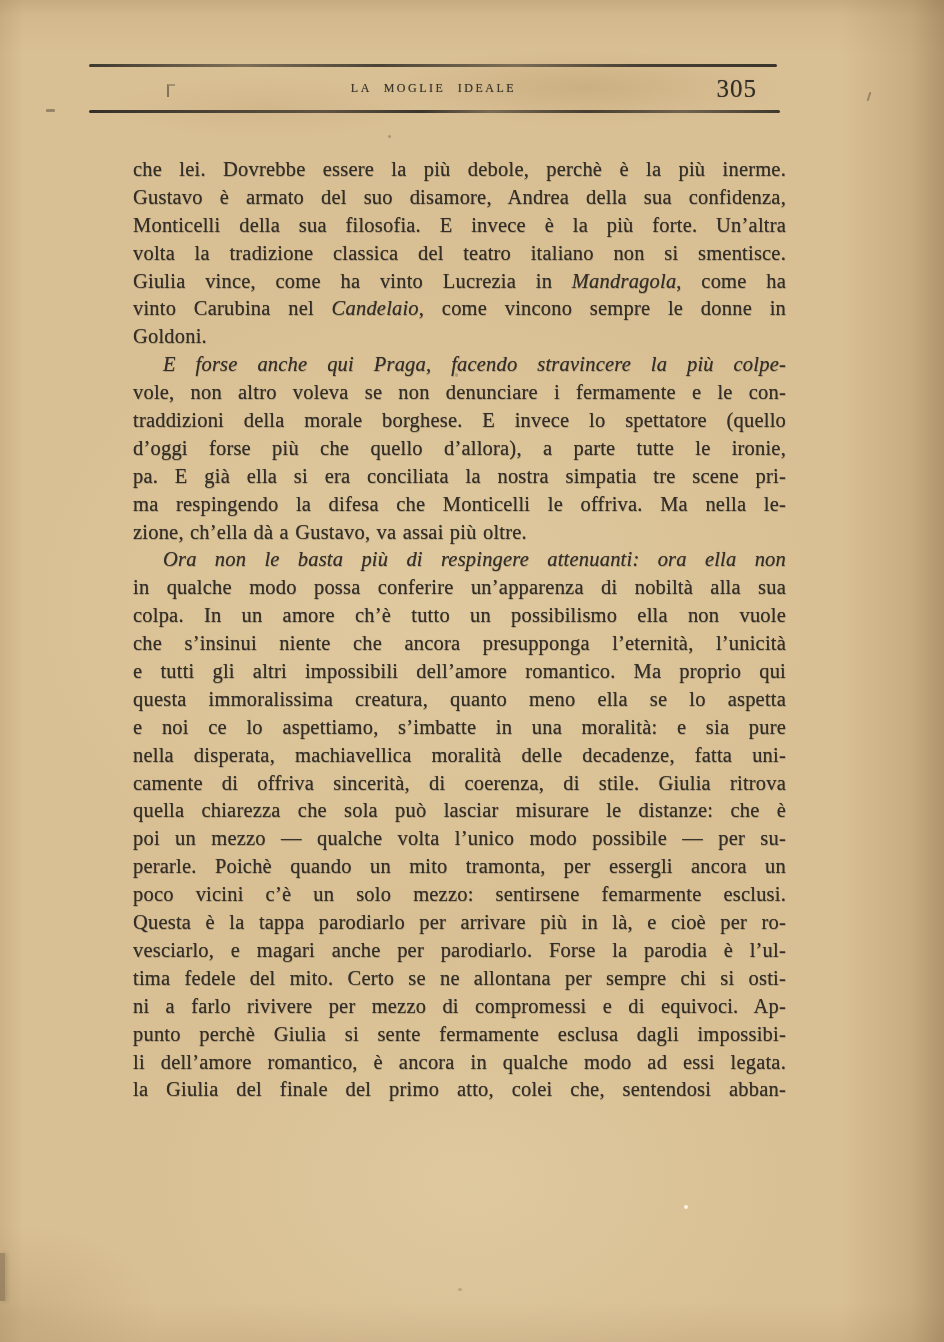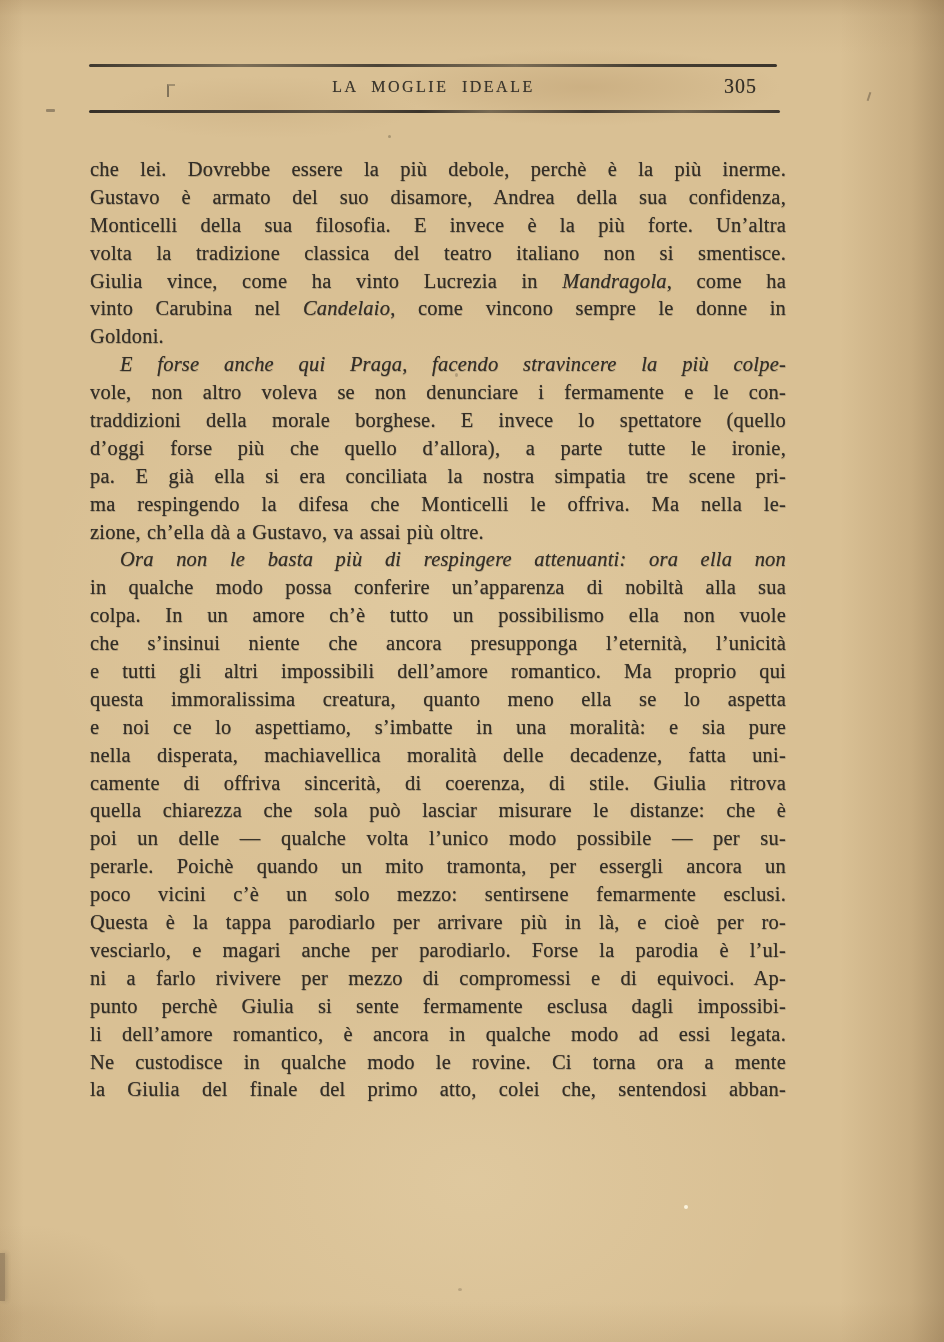--- a/index.html
+++ b/index.html
@@ -32,35 +32,35 @@
     left:89px;top:110px;width:691px;
     background:linear-gradient(90deg, rgba(45,40,34,.95) 0%, rgba(45,40,34,.70) 34%,
       rgba(45,40,34,.92) 48%, rgba(45,40,34,.55) 58%, rgba(45,40,34,.85) 72%,
       rgba(45,40,34,.60) 86%, rgba(45,40,34,.9) 100%);
   }
   .header-row{
     position:absolute;left:89px;top:78px;width:689px;height:24px;
     text-align:center;color:#3a352c;
   }
   .running-title{
-    font-size:16px;letter-spacing:2.5px;word-spacing:7px;
+    font-size:12px;letter-spacing:2.5px;word-spacing:7px;
     text-shadow:0 0 .7px rgba(58,53,44,.6);
   }
   .page-number{
     position:absolute;right:21px;top:-3px;
-    font-size:20px;letter-spacing:1px;color:#332e26;
+    font-size:25px;letter-spacing:1px;color:#332e26;
     text-shadow:0 0 .7px rgba(51,46,38,.55);
   }
   .text-block{
     position:absolute;left:90px;top:156px;width:696px;height:1045px;
     font-size:20.5px;line-height:27.9px;color:#332e27;
     letter-spacing:.2px;word-spacing:1px;
     text-shadow:0 0 .7px rgba(47,42,35,.55), .5px .6px .6px rgba(47,42,35,.22);
   }
-  .line{height:27.9px;text-align:justify;text-align-last:justify;white-space:normal;}
+  .line{height:27.9px;text-align:justify;text-align-last:justify;white-space:normal;margin-left:43px;}
   .line.short{text-align-last:left;}
   .line.indent{text-indent:30px;font-style:italic;}
   .it{font-style:italic;}
   .artifact{position:absolute;pointer-events:none;}
   .a-mark-r{left:167px;top:84px;width:6px;height:11px;
     border-left:2px solid rgba(60,55,46,.55);border-top:2px solid rgba(60,55,46,.35);}
   .a-dash{left:46px;top:109px;width:9px;height:3px;background:rgba(70,62,52,.45);border-radius:1px;}
   .a-dot1{left:388px;top:135px;width:3px;height:3px;background:rgba(95,84,66,.4);border-radius:50%;}
   .a-dot2{left:455px;top:373px;width:3px;height:4px;background:rgba(95,84,66,.35);border-radius:50%;}
   .a-scratch{left:868px;top:92px;width:2px;height:9px;background:rgba(85,74,58,.45);transform:rotate(18deg);}
@@ -101,29 +101,29 @@
       <div class="line indent"><span class="">Ora non le basta più di respingere attenuanti: ora ella non</span></div>
       <div class="line"><span class="">in qualche modo possa conferire un’apparenza di nobiltà alla sua</span></div>
       <div class="line"><span class="">colpa. In un amore ch’è tutto un possibilismo ella non vuole</span></div>
       <div class="line"><span class="">che s’insinui niente che ancora presupponga l’eternità, l’unicità</span></div>
       <div class="line"><span class="">e tutti gli altri impossibili dell’amore romantico. Ma proprio qui</span></div>
       <div class="line"><span class="">questa immoralissima creatura, quanto meno ella se lo aspetta</span></div>
       <div class="line"><span class="">e noi ce lo aspettiamo, s’imbatte in una moralità: e sia pure</span></div>
       <div class="line"><span class="">nella disperata, machiavellica moralità delle decadenze, fatta uni-</span></div>
       <div class="line"><span class="">camente di offriva sincerità, di coerenza, di stile. Giulia ritrova</span></div>
       <div class="line"><span class="">quella chiarezza che sola può lasciar misurare le distanze: che è</span></div>
-      <div class="line"><span class="">poi un delle — qualche volta l’unico modo possibile — per su-</span></div>
+      <div class="line"><span class="">poi un mezzo — qualche volta l’unico modo possibile — per su-</span></div>
       <div class="line"><span class="">perarle. Poichè quando un mito tramonta, per essergli ancora un</span></div>
       <div class="line"><span class="">poco vicini c’è un solo mezzo: sentirsene femarmente esclusi.</span></div>
       <div class="line"><span class="">Questa è la tappa parodiarlo per arrivare più in là, e cioè per ro-</span></div>
       <div class="line"><span class="">vesciarlo, e magari anche per parodiarlo. Forse la parodia è l’ul-</span></div>
+      <div class="line"><span class="">tima fedele del mito. Certo se ne allontana per sempre chi si osti-</span></div>
       <div class="line"><span class="">ni a farlo rivivere per mezzo di compromessi e di equivoci. Ap-</span></div>
       <div class="line"><span class="">punto perchè Giulia si sente fermamente esclusa dagli impossibi-</span></div>
       <div class="line"><span class="">li dell’amore romantico, è ancora in qualche modo ad essi legata.</span></div>
-      <div class="line"><span class="">Ne custodisce in qualche modo le rovine. Ci torna ora a mente</span></div>
       <div class="line"><span class="">la Giulia del finale del primo atto, colei che, sentendosi abban-</span></div>
     </div>
 
   <div class="artifact a-mark-r"></div>
   <div class="artifact a-dash"></div>
   <div class="artifact a-dot1"></div>
   <div class="artifact a-dot2"></div>
   <div class="artifact a-scratch"></div>
   <div class="artifact a-white-speck"></div>
   <div class="artifact a-edge-smudge"></div>

